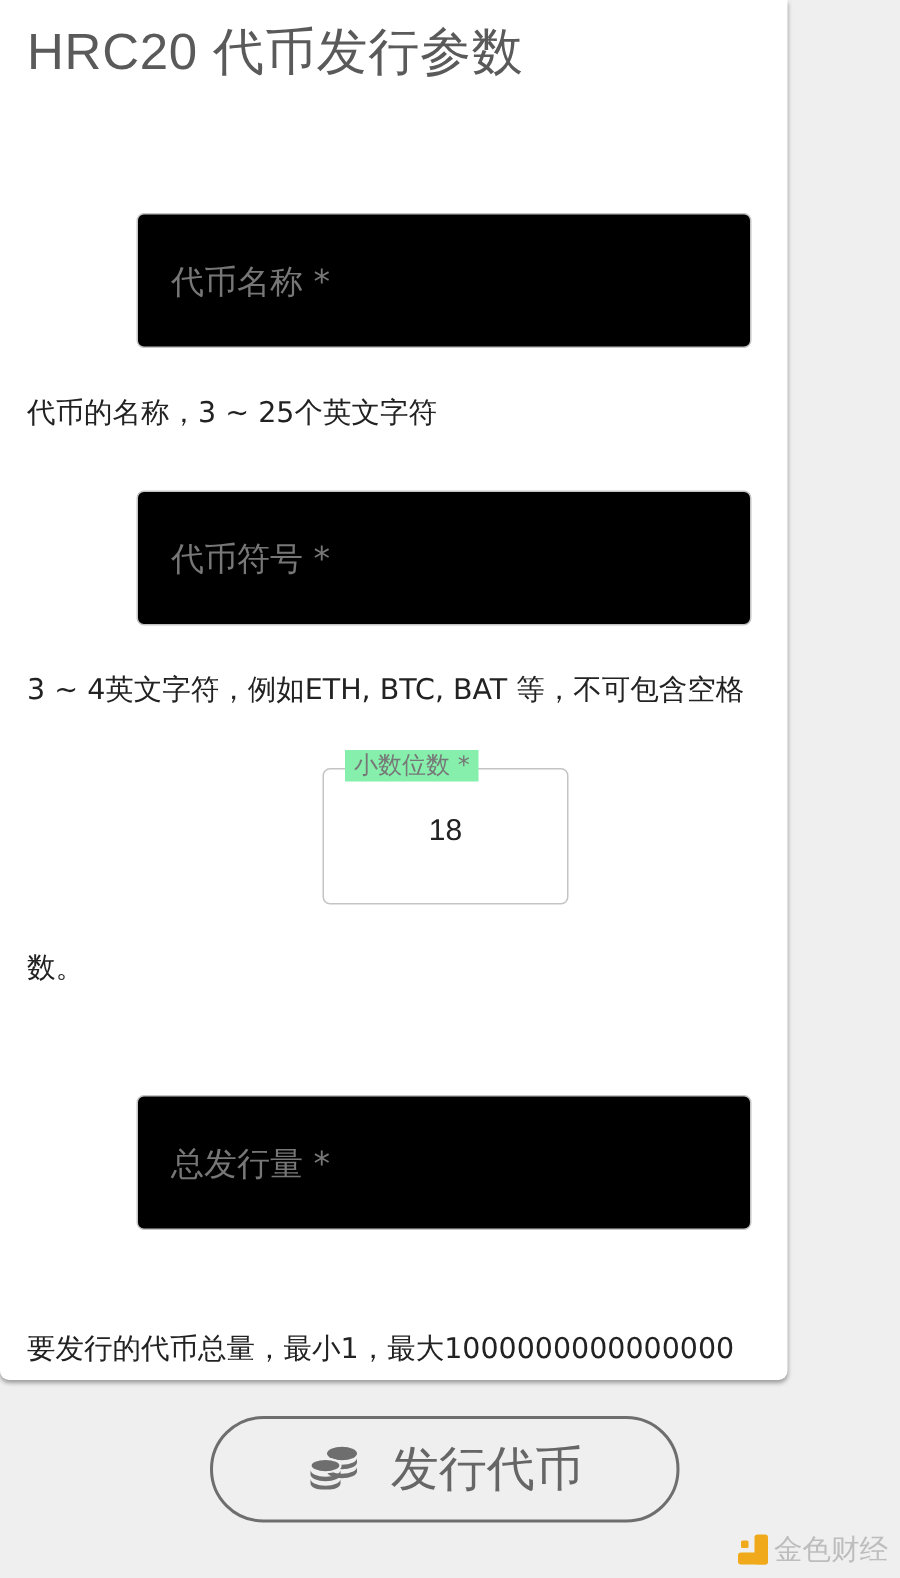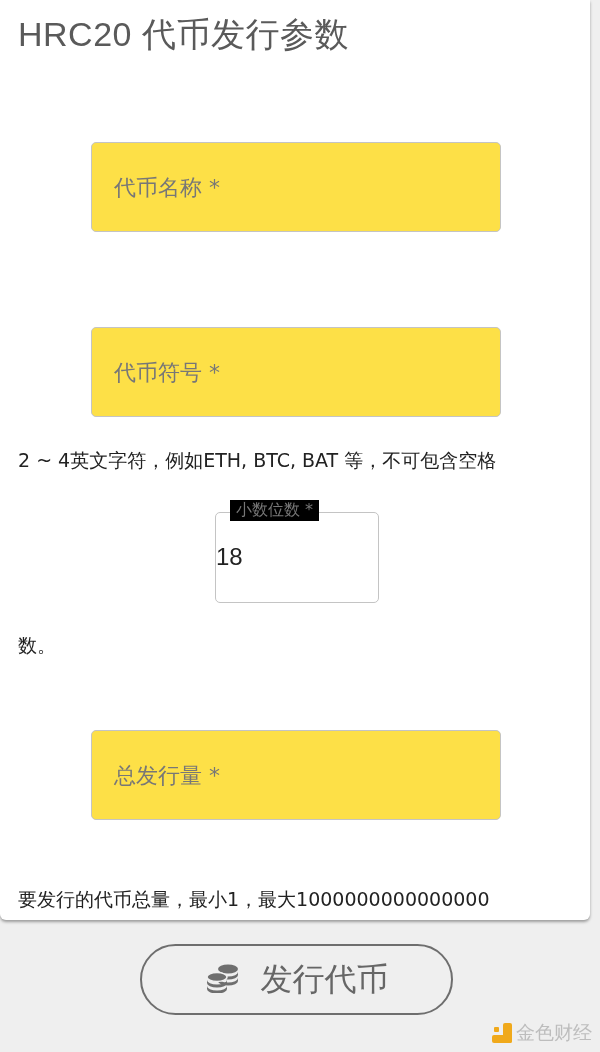--- a/index.html
+++ b/index.html
@@ -3,54 +3,54 @@
 <meta charset="utf-8">
 <style>
   html, body { margin: 0; padding: 0; }
   body {
     width: 600px; height: 1052px; overflow: hidden;
     background: #efefef;
     font-family: "DejaVu Sans", "Liberation Sans", sans-serif;
     position: relative;
   }
   .card {
-    position: absolute; left: 0; top: 0; width: 590px; height: 920px;
+    position: absolute; left: 0; top: 0; width: 525px; height: 920px;
     background: #ffffff;
     border-radius: 0 0 6px 6px;
     box-shadow: 0 2px 3px rgba(0,0,0,0.35);
   }
   .title {
     position: absolute; left: 18px; top: 12px;
     font-size: 34px; color: #5a5a5a; letter-spacing: 0.5px;
     font-family: "Liberation Sans", "DejaVu Sans", sans-serif;
   }
   .field {
     position: absolute; left: 91px; width: 410px; height: 90px;
     border: 1.5px solid #c4c4c4; border-radius: 5px; box-sizing: border-box;
-    background: #fde047;
+    background: #000000;
   }
   .field .ph {
     position: absolute; left: 22px; top: 30px;
     font-size: 22px; color: #777;
   }
   .help {
     position: absolute; left: 18px; font-size: 19px; color: #222;
     line-height: 34px;
   }
   .decimals {
     position: absolute; left: 215px; top: 512px; width: 164px; height: 91px;
     border: 1.5px solid #c4c4c4; border-radius: 5px; box-sizing: border-box;
   }
   .decimals .legend {
     position: absolute; left: 14px; top: -13px; padding: 0 6px;
-    background: #000000; font-size: 16px; color: #777;
+    background: #86efac; font-size: 16px; color: #777;
   }
   .decimals .val {
-    position: absolute; left: 0; right: 0; top: 30px; text-align: left;
-    font-size: 24px; color: #222;
+    position: absolute; left: 0; right: 0; top: 30px; text-align: center;
+    font-size: 20px; color: #222;
     font-family: "Liberation Sans", sans-serif;
   }
   .issue-btn {
     position: absolute; left: 140px; top: 944px; width: 313px; height: 71px;
     border: 2px solid #6e6e6e; border-radius: 44px; box-sizing: border-box;
     display: flex; align-items: center; justify-content: center; gap: 20px;
     background: #efefef; cursor: pointer;
   }
   .issue-btn .lbl { font-size: 32px; color: #666; }
   .watermark {
@@ -65,25 +65,26 @@
 </style>
 </head>
 <body>
 
 <div class="card">
   <div class="title">HRC20 代币发行参数</div>
 
   <div class="field" style="top:142px;">
     <span class="ph">代币名称 *</span>
   </div>
+  <div class="help" style="top:258px;">代币的名称，3 ~ 25个英文字符</div>
 
   <div class="field" style="top:327px;">
     <span class="ph">代币符号 *</span>
   </div>
-  <div class="help" style="top:443px;">2 ~ 4英文字符，例如ETH, BTC, BAT 等，不可包含空格</div>
+  <div class="help" style="top:443px;">3 ~ 4英文字符，例如ETH, BTC, BAT 等，不可包含空格</div>
 
   <div class="decimals">
     <span class="legend">小数位数 *</span>
     <div class="val">18</div>
   </div>
   <div class="help" style="top:628px;">
     <div>数。</div>
   </div>
 
   <div class="field" style="top:730px;padding-left:36px;">

